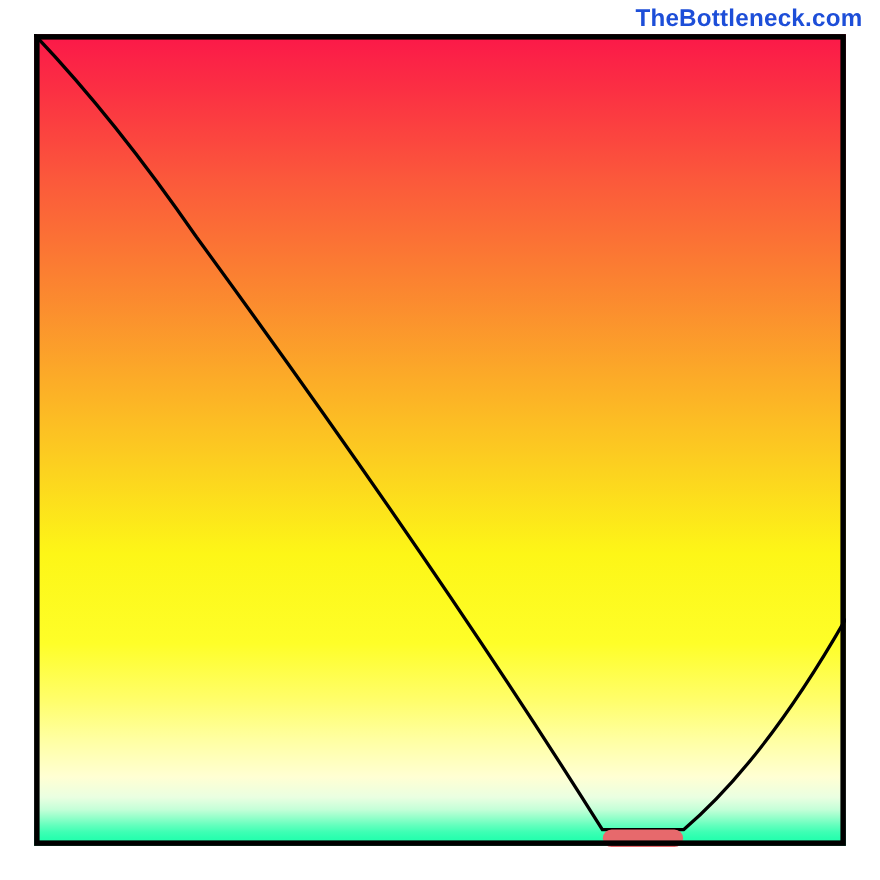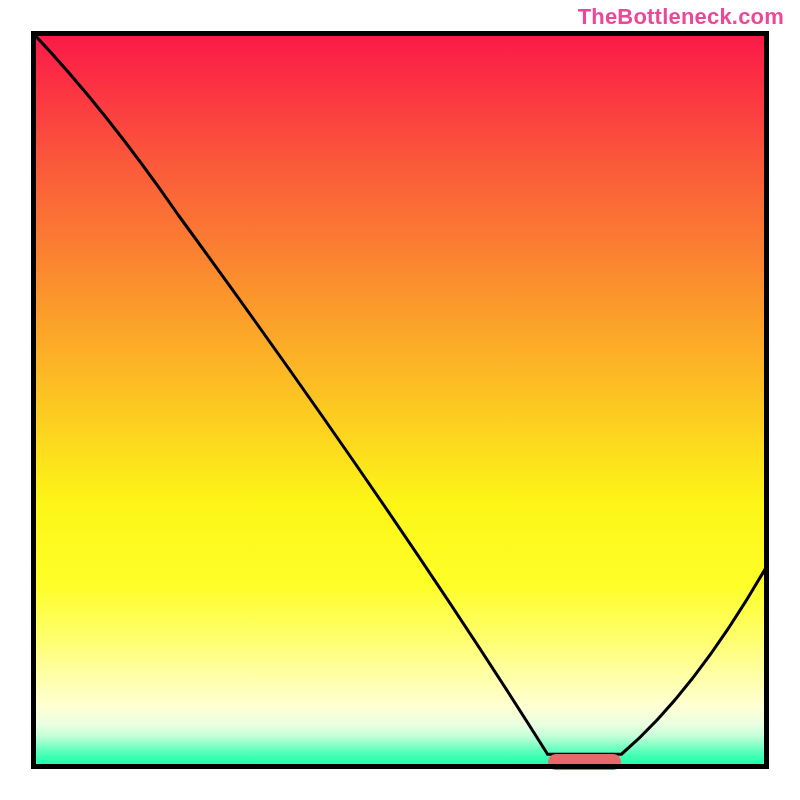--- a/index.html
+++ b/index.html
@@ -76,21 +76,21 @@
     border-radius: 8px;
     background: #e7696c;
   }
   .attribution {
     position: absolute;
     top: 4px;
     right: 16px;
     font-family: Arial, Helvetica, sans-serif;
     font-size: 22px;
     font-weight: bold;
-    color: #ec4899;
+    color: #1d4ed8;
     letter-spacing: 0.2px;
   }
 </style>
 </head>
 <body>
 
 <div class="chart-container">
   <div class="chart-frame">
     <div class="gradient-fill"></div>
   </div>

